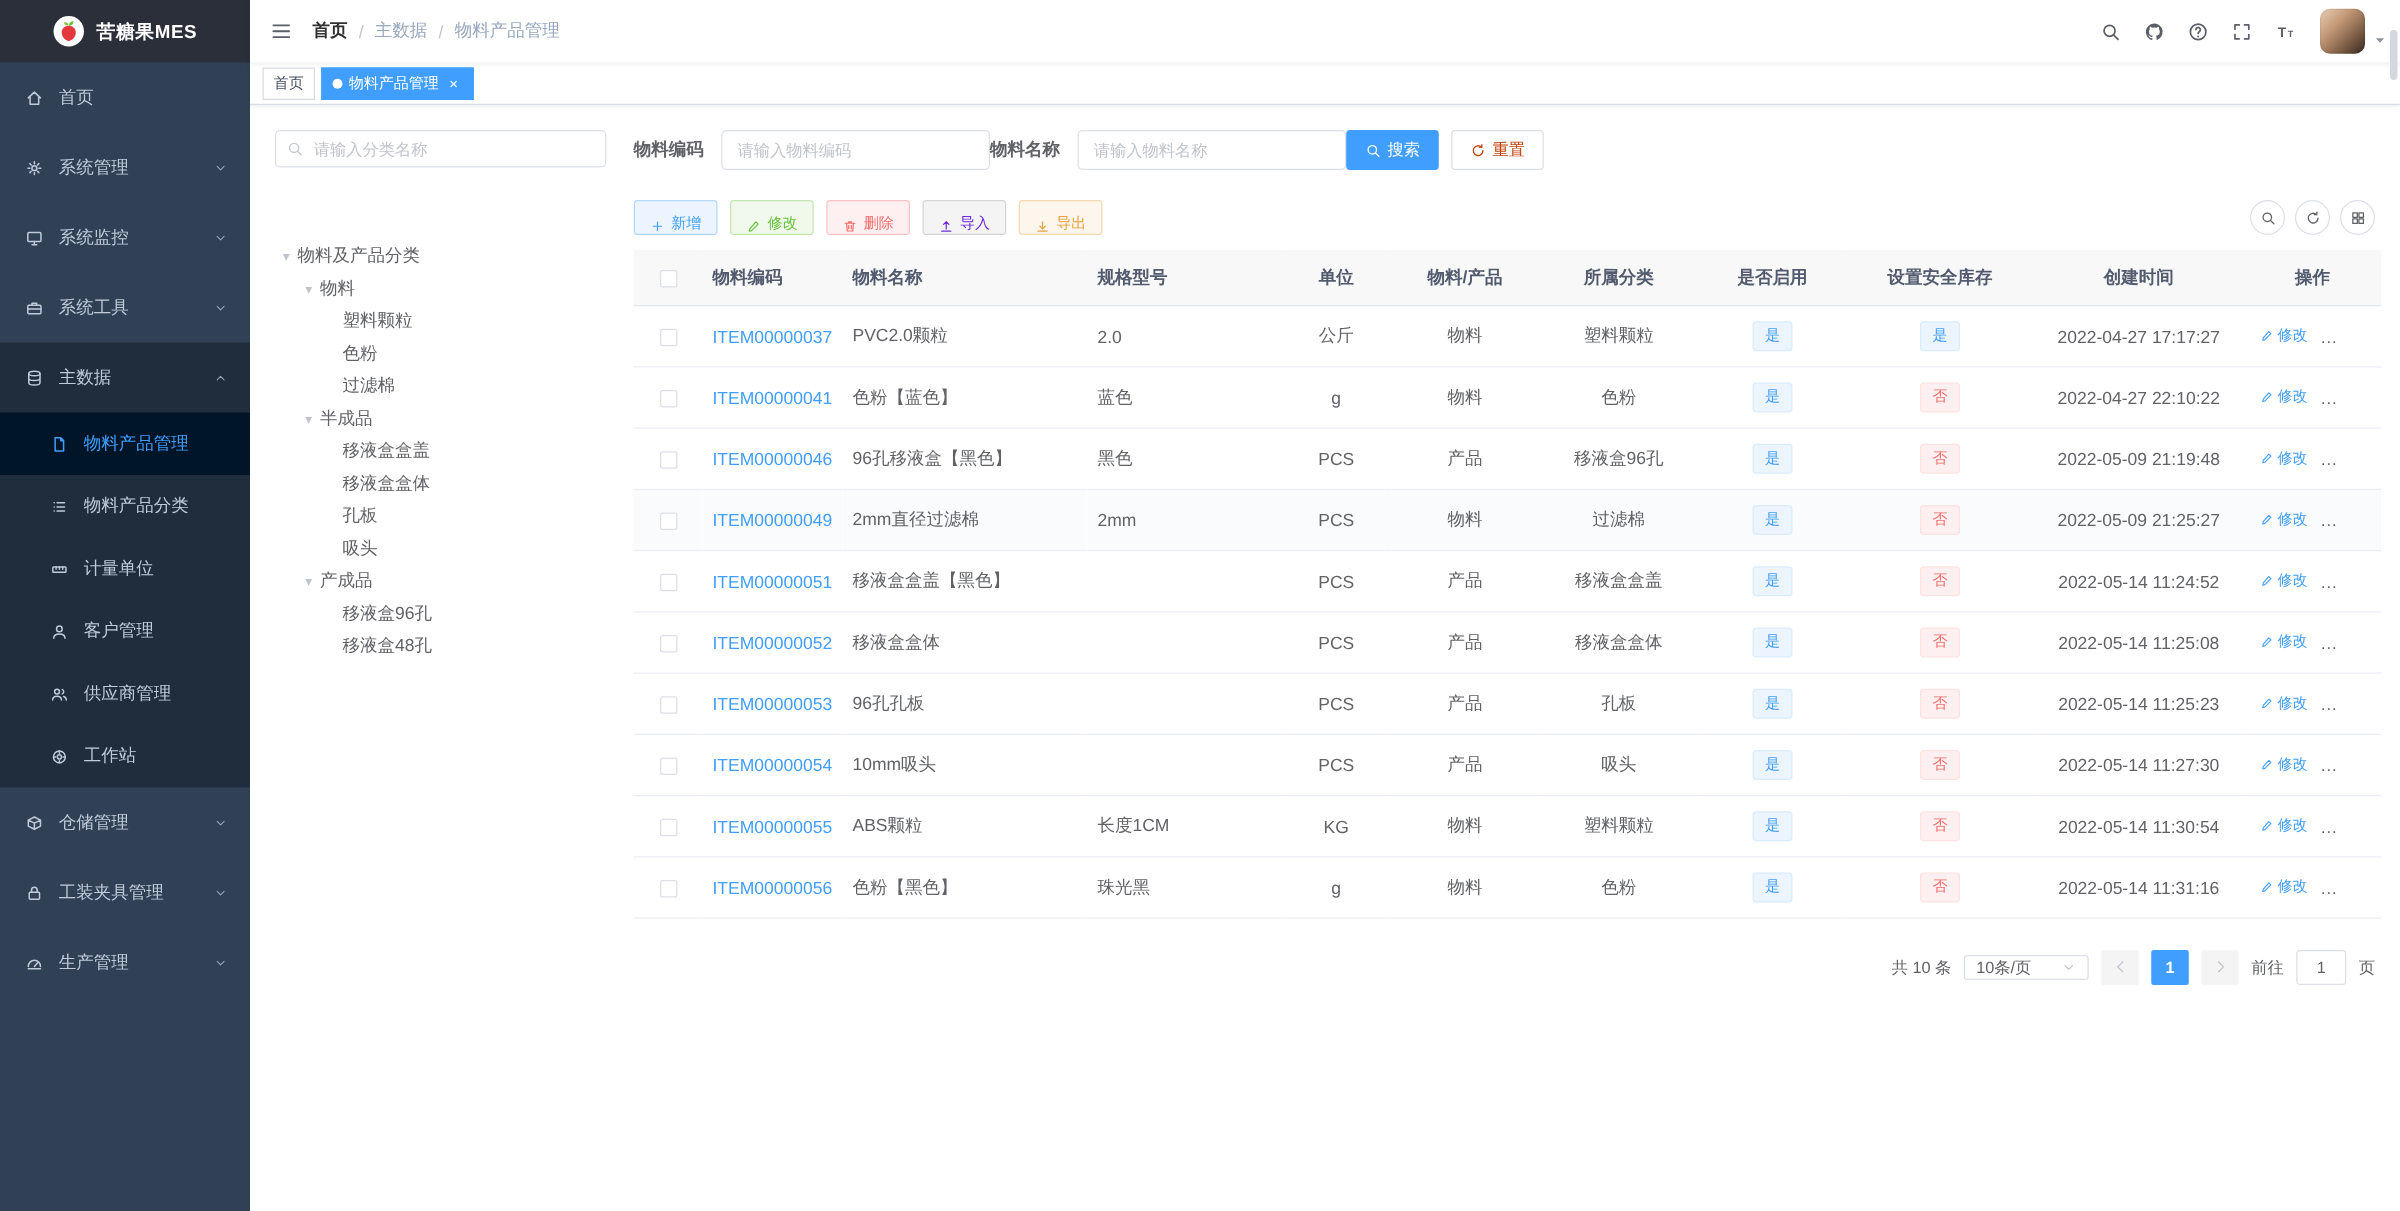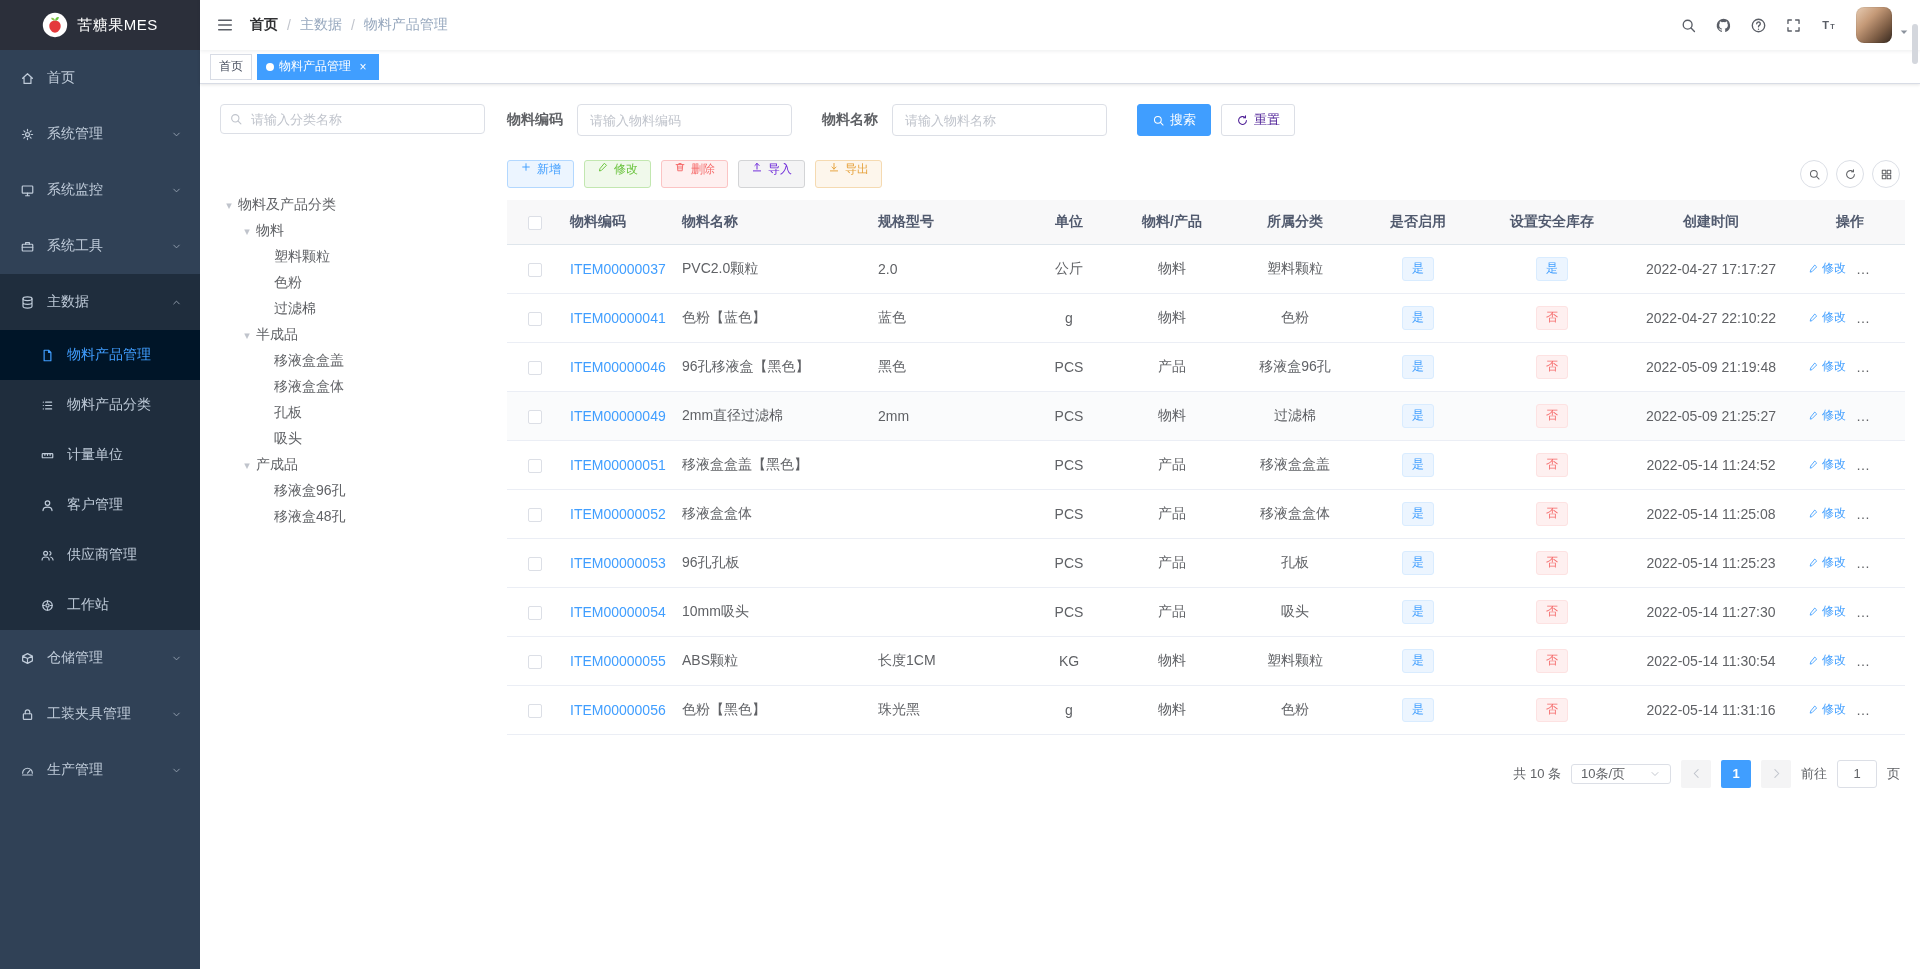--- a/index.html
+++ b/index.html
@@ -5,21 +5,21 @@
   *{margin:0;padding:0;box-sizing:border-box}
   html,body{width:1920px;height:969px;overflow:hidden}
   body{font-family:"Liberation Sans","DejaVu Sans",sans-serif;font-size:14px;color:#303133;background:#fff}
   .app{display:flex;width:100%;height:100%}
   .icon{display:inline-flex;align-items:center;justify-content:center;line-height:1}
   .icon svg{display:block}
 
   
   .sidebar{width:200px;height:100%;background:#304156;flex-shrink:0;overflow:hidden}
   .logo{height:50px;display:flex;align-items:center;justify-content:center;gap:9px;background:#2b2f3a;cursor:pointer}
-  .logo-title{color:#fff;font-size:15px;font-weight:400;letter-spacing:.5px}
+  .logo-title{color:#fff;font-size:15px;font-weight:700;letter-spacing:.5px}
   .menu{overflow:hidden}
   .menu-item{height:56px;display:flex;align-items:center;padding:0 18px 0 20px;color:#bfcbd9;font-size:14px;cursor:pointer;white-space:nowrap}
   .menu-item .icon{font-size:15px;margin-right:12px;flex-shrink:0}
   .menu-item .arrow{margin-left:auto;font-size:11px;color:#9aa5b5;margin-right:0}
   .menu-group-open>.menu-item{background:#1f2d3d}
   .submenu{background:#1f2d3d}
   .submenu .menu-item{height:50px;padding-left:40px;font-size:14px}
   .submenu .menu-item.active{color:#409eff;background:#001528}
 
   
@@ -55,29 +55,29 @@
   .tree-search input::placeholder{color:#c0c4cc}
   .tree{margin-top:58px}
   .tree-node{height:26px;display:flex;align-items:center;font-size:14px;color:#606266;cursor:pointer}
   .tree-caret{width:18px;text-align:center;color:#c0c4cc;font-size:11px;flex-shrink:0}
 
   .table-panel{flex:1;min-width:0;display:flex;flex-direction:column}
 
   
   .filter-row{display:flex;align-items:center;margin-bottom:24px}
   .filter-label{font-weight:700;font-size:14px;color:#606266;margin-right:14px;white-space:nowrap}
-  .filter-input{width:215px;height:32px;border:1px solid #dcdfe6;border-radius:4px;padding:0 12px;font-size:13px;color:#606266;outline:none;margin-right:30px}
+  .filter-input{width:215px;height:32px;border:1px solid #dcdfe6;border-radius:4px;padding:0 12px;font-size:13px;color:#606266;outline:none;}
   .filter-input::placeholder{color:#c0c4cc}
-  .btn{display:inline-flex;align-items:center;gap:5px;height:32px;padding:0 14px;border-radius:3px;font-size:13px;cursor:pointer;border:1px solid #dcdfe6;background:#fff;color:#4c1d95}
+  .btn{display:inline-flex;align-items:center;gap:5px;height:32px;padding:0 14px;border-radius:3px;font-size:13px;cursor:pointer;border:1px solid #dcdfe6;background:#fff;color:#c2410c}
   .btn .icon{font-size:13px}
   .btn-primary{background:#409eff;border-color:#409eff;color:#fff;margin-right:10px}
 
   
   .toolbar{display:flex;align-items:center;margin-bottom:12px}
-  .btn-mini{display:inline-flex;align-items:flex-start;gap:5px;height:28px;padding:0 12px;border-radius:3px;font-size:12px;cursor:pointer;margin-right:10px;border:1px solid transparent}
+  .btn-mini{display:inline-flex;align-items:flex-end;gap:5px;height:28px;padding:0 12px;border-radius:3px;font-size:12px;cursor:pointer;margin-right:10px;border:1px solid transparent}
   .btn-mini .icon{font-size:12px}
   .plain-primary{background:#ecf5ff;border-color:#b3d8ff;color:#409eff}
   .plain-success{background:#f0f9eb;border-color:#c2e7b0;color:#67c23a}
   .plain-danger{background:#fef0f0;border-color:#fbc4c4;color:#f56c6c}
   .plain-info{background:#f4f4f5;border-color:#d3d4d6;color:#6d28d9}
   .plain-warning{background:#fdf6ec;border-color:#f5dab1;color:#e6a23c}
   .toolbar-right{margin-left:auto;display:flex;gap:8px}
   .circle-btn{width:28px;height:28px;border-radius:50%;border:1px solid #dcdfe6;background:#fff;color:#606266;display:flex;align-items:center;justify-content:center;font-size:13px;cursor:pointer}
 
   

